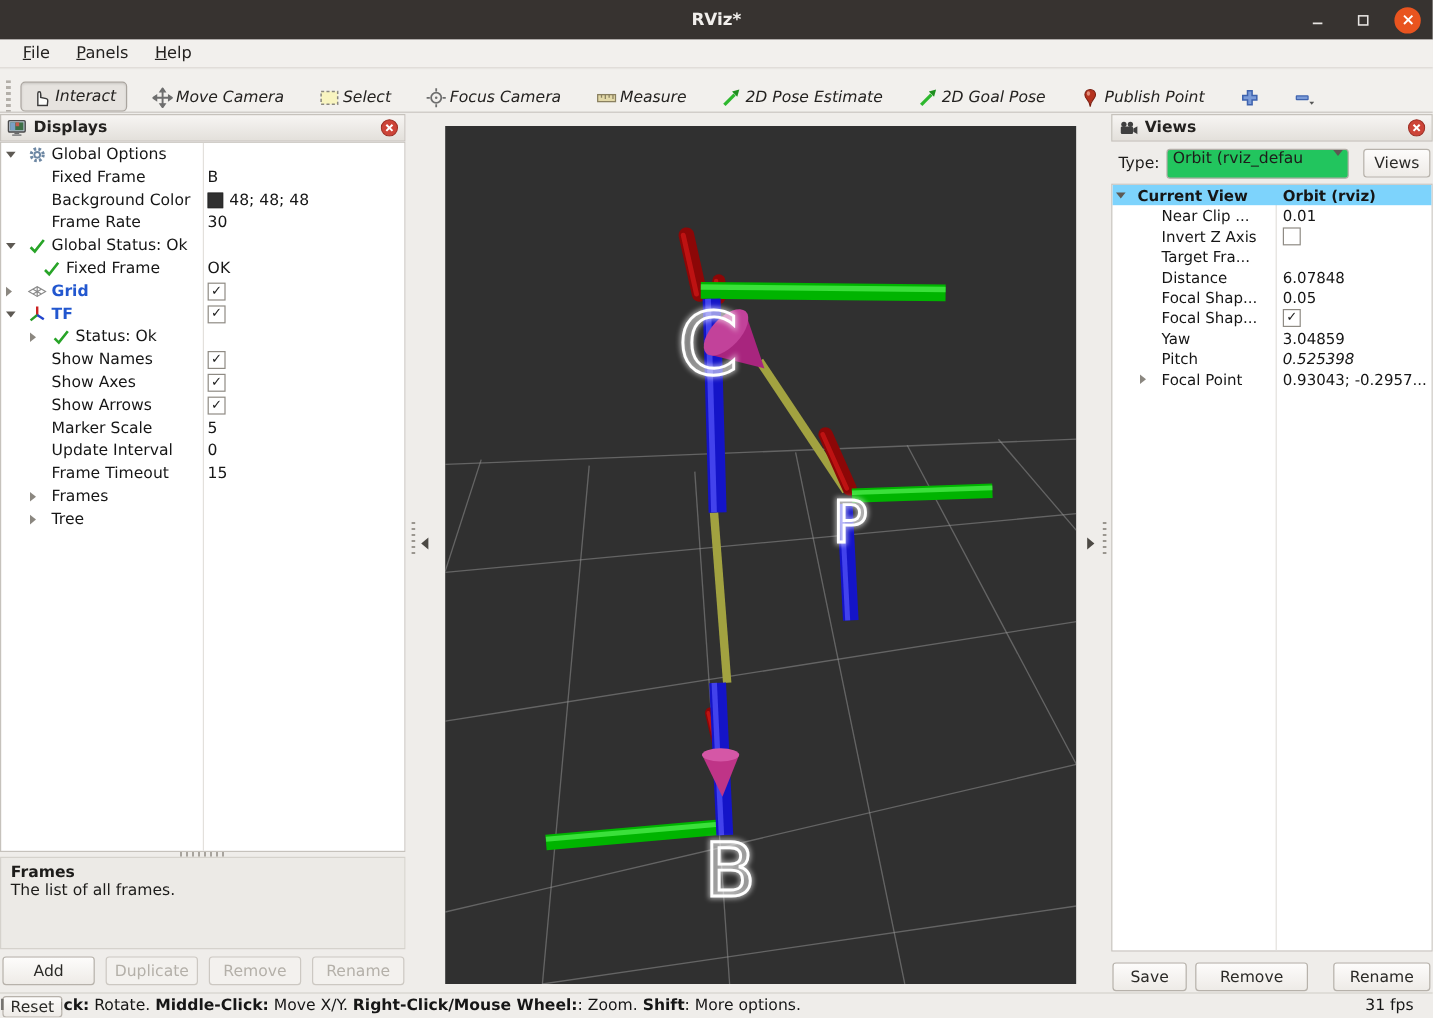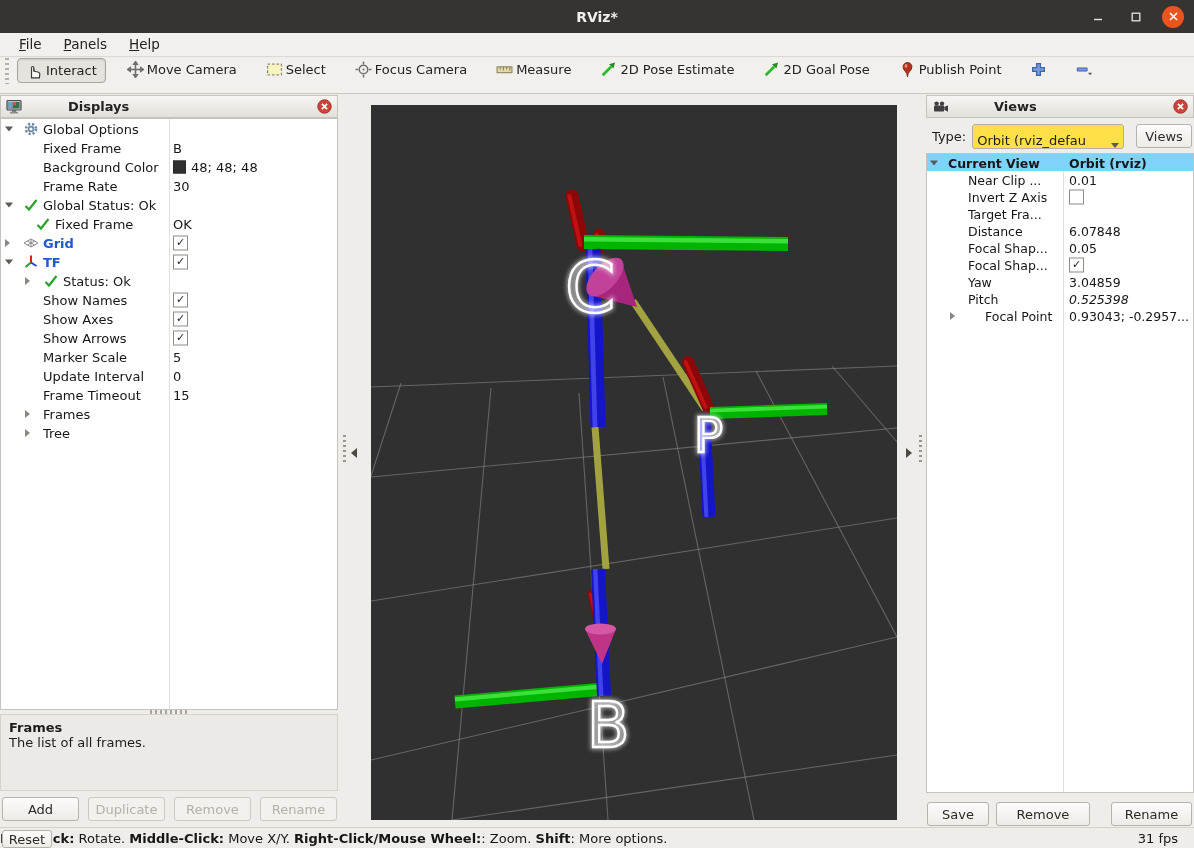--- a/index.html
+++ b/index.html
@@ -16,33 +16,33 @@
   #win-close svg,.winbtn svg{display:block;}
 
   
   #menubar{position:absolute;left:0;top:33px;width:1194px;height:24px;background:#f2f0ed;
     border-bottom:1px solid #dcd9d4;display:flex;align-items:center;padding-left:8px;box-sizing:border-box;}
   .menu-item{display:inline-block;padding:0 11px;font-size:13.5px;color:#242220;line-height:23px;}
   .menu-item::first-letter{text-decoration:underline;}
 
   
   #toolbar{position:absolute;left:0;top:58px;width:1194px;height:35px;background:#f2f0ed;
-    border-bottom:1px solid #c9c5c0;display:flex;align-items:flex-start;}
+    border-bottom:1px solid #c9c5c0;display:flex;align-items:flex-end;font-style:italic;}
   #toolbar-handle{width:4px;height:26px;margin:0 8px 0 5px;
     background:repeating-linear-gradient(#b3afa9 0 2px,transparent 2px 5px);}
   .tool{display:flex;align-items:center;gap:3px;padding:3px 8px;margin-right:13px;border-radius:4px;
     font-size:13px;color:#242220;white-space:nowrap;}
   .tool.selected{background:#e6e3df;border:1px solid #a9a49e;box-shadow:inset 0 1px 2px rgba(0,0,0,.12);}
   .tool .icon{width:17px;height:17px;display:inline-flex;}
   .tool .icon svg{width:17px;height:17px;}
 
   
   .panel-header{position:absolute;height:23px;background:linear-gradient(#f7f5f3,#e3e0db);
     border:1px solid #c6c2bc;box-sizing:border-box;display:flex;align-items:center;padding:0 5px;
-    font-weight:bold;font-size:13px;color:#242220;gap:40px;}
+    font-weight:bold;font-size:13px;color:#242220;}
   .panel-header .icon{width:16px;height:16px;margin-right:6px;display:inline-flex;}
   .panel-header .icon svg{width:16px;height:16px;}
   .panel-close{margin-left:auto;width:15px;height:15px;display:inline-flex;}
 
   .tree{position:absolute;background:#ffffff;border:1px solid #c6c2bc;box-sizing:border-box;overflow:hidden;}
   .coldiv{position:absolute;top:0;bottom:0;width:1px;background:#e3e0dc;}
   .trow{position:absolute;left:0;width:100%;font-size:13px;color:#161616;}
   .trow.hl{background:#7dd3fc;}
   .tlab,.tval{position:absolute;top:50%;transform:translateY(-50%);white-space:nowrap;}
   .blue{color:#2257cf;font-weight:bold;}
@@ -76,22 +76,22 @@
   .arrow-left{border-top:5px solid transparent;border-bottom:5px solid transparent;border-right:6px solid #4c4944;}
   .arrow-right{border-top:5px solid transparent;border-bottom:5px solid transparent;border-left:6px solid #4c4944;}
 
   
   #viewport{position:absolute;left:371px;top:105px;width:526px;height:715px;background:#303030;}
   #viewport svg{display:block;}
 
   
   #views-type-row{position:absolute;left:926px;top:120px;width:268px;height:33px;display:flex;align-items:center;font-size:13px;color:#1d1c1a;}
   #views-type-label{margin-left:6px;}
-  #views-type-combo{margin-left:6px;width:152px;height:25px;background:#fde047;border:1px solid #b3aea8;border-radius:3px;
-    display:flex;align-items:flex-end;padding:0 4px;box-sizing:border-box;font-size:13px;white-space:nowrap;overflow:hidden;}
+  #views-type-combo{margin-left:6px;width:152px;height:25px;background:#22c55e;border:1px solid #b3aea8;border-radius:3px;
+    display:flex;align-items:flex-start;padding:0 4px;box-sizing:border-box;font-size:13px;white-space:nowrap;overflow:hidden;}
   #views-type-combo .combo-arrow{margin-left:auto;width:0;height:0;border-left:4px solid transparent;
     border-right:4px solid transparent;border-top:5px solid #5d5953;flex:none;}
   #views-zero-btn{position:absolute;right:2px;top:4px;width:56px;}
 
   
   #statusbar{position:absolute;left:0;top:827px;width:1194px;height:21px;background:#efedea;
     border-top:1px solid #d5d2cc;display:flex;align-items:center;font-size:13px;color:#161616;}
   #reset-btn{position:absolute;left:2px;top:2px;width:50px;height:18px;}
   #status-text{white-space:nowrap;}
   #fps{margin-left:auto;margin-right:16px;}
@@ -498,21 +498,21 @@
       <div class="trow" style="top: 119px; height: 17px;">
         <span class="tlab" style="left: 41px; font-size: 12.5px;">Yaw</span>
         <span class="tval" style="left: 142px; font-size: 12.5px;">3.04859</span>
       </div>
       <div class="trow" style="top: 136px; height: 17px; padding-left: 24px;">
         <span class="tlab" style="left: 41px; font-size: 12.5px;">Pitch</span>
         <span class="tval" style="left: 142px; font-size: 12.5px; font-style: italic;">0.525398</span>
       </div>
       <div class="trow" style="top: 153px; height: 17px;">
         <span class="exp exp-r" style="left:23px"></span>
-        <span class="tlab" style="left: 41px; font-size: 12.5px; margin-left: 17px;">Focal Point</span>
+        <span class="tlab" style="left: 41px; font-size: 12.5px;">Focal Point</span>
         <span class="tval" style="left: 142px; font-size: 12.5px;">0.93043; -0.2957...</span>
       </div>
     </div>
   <div id="views-buttons" class="btnrow" style="left:924px;top:800px;width:270px;height:26px;">
       <button class="btn" style="left: 3px; top: 2px; width: 62px;">Save</button>
       <button class="btn" style="left: 72px; top: 2px; width: 94px;">Remove</button>
       <button class="btn" style="left: 187px; top: 2px; width: 81px;">Rename</button>
     </div>
 
   <div id="statusbar">

